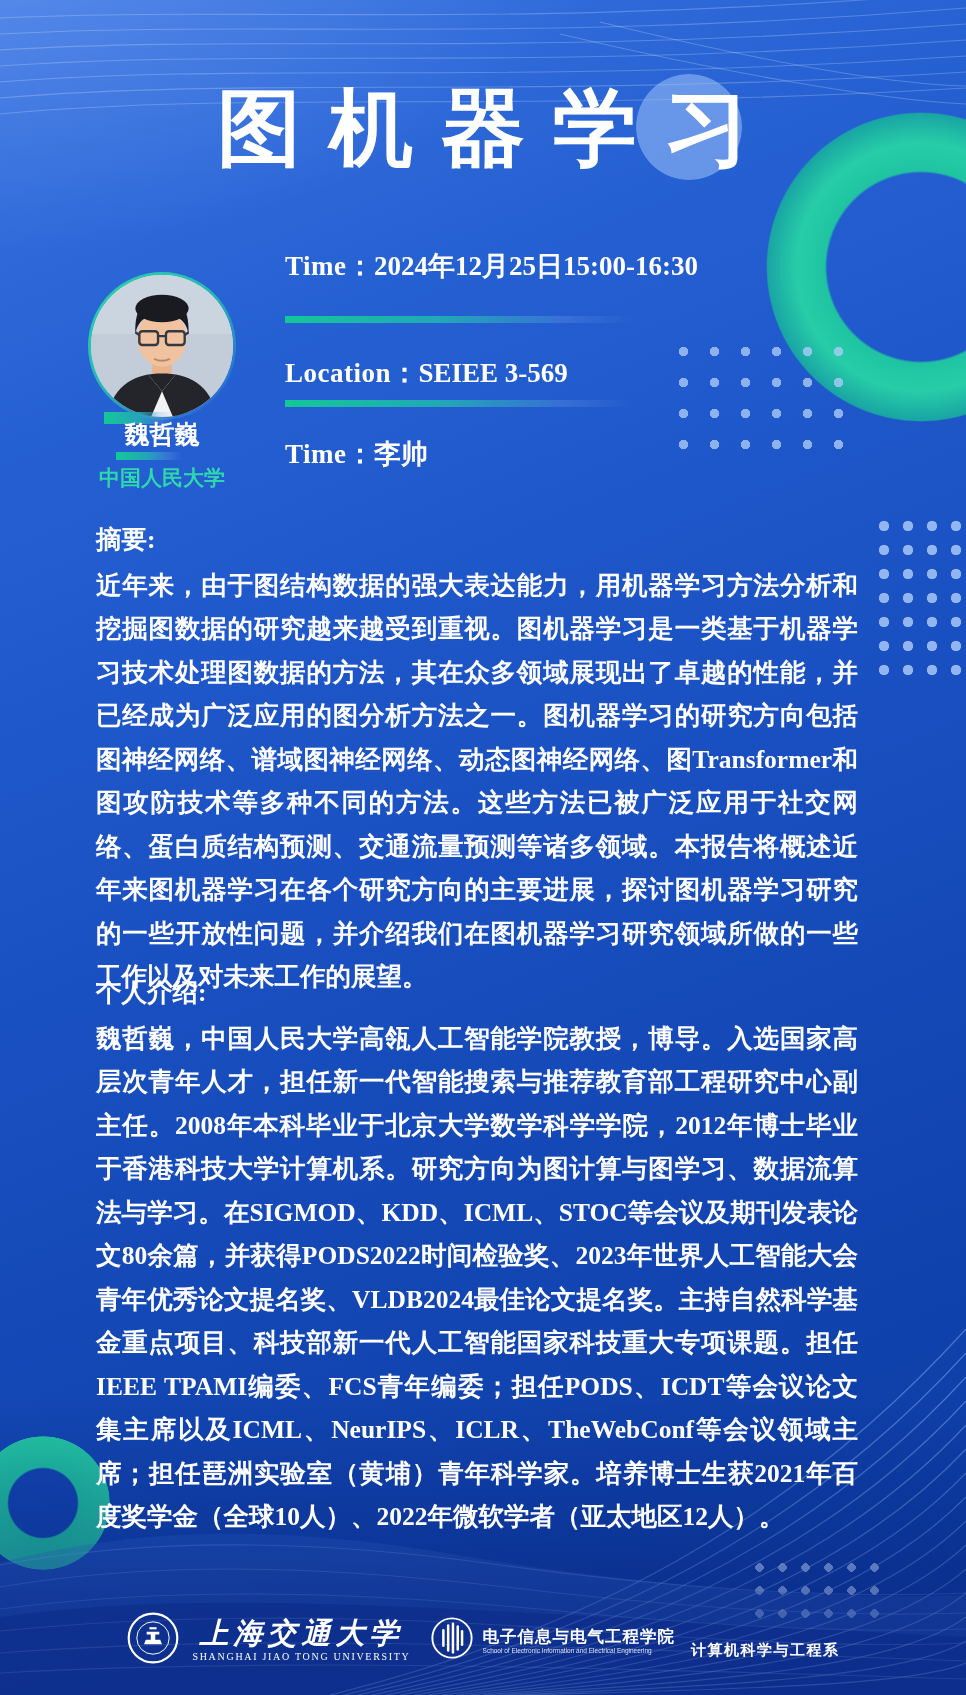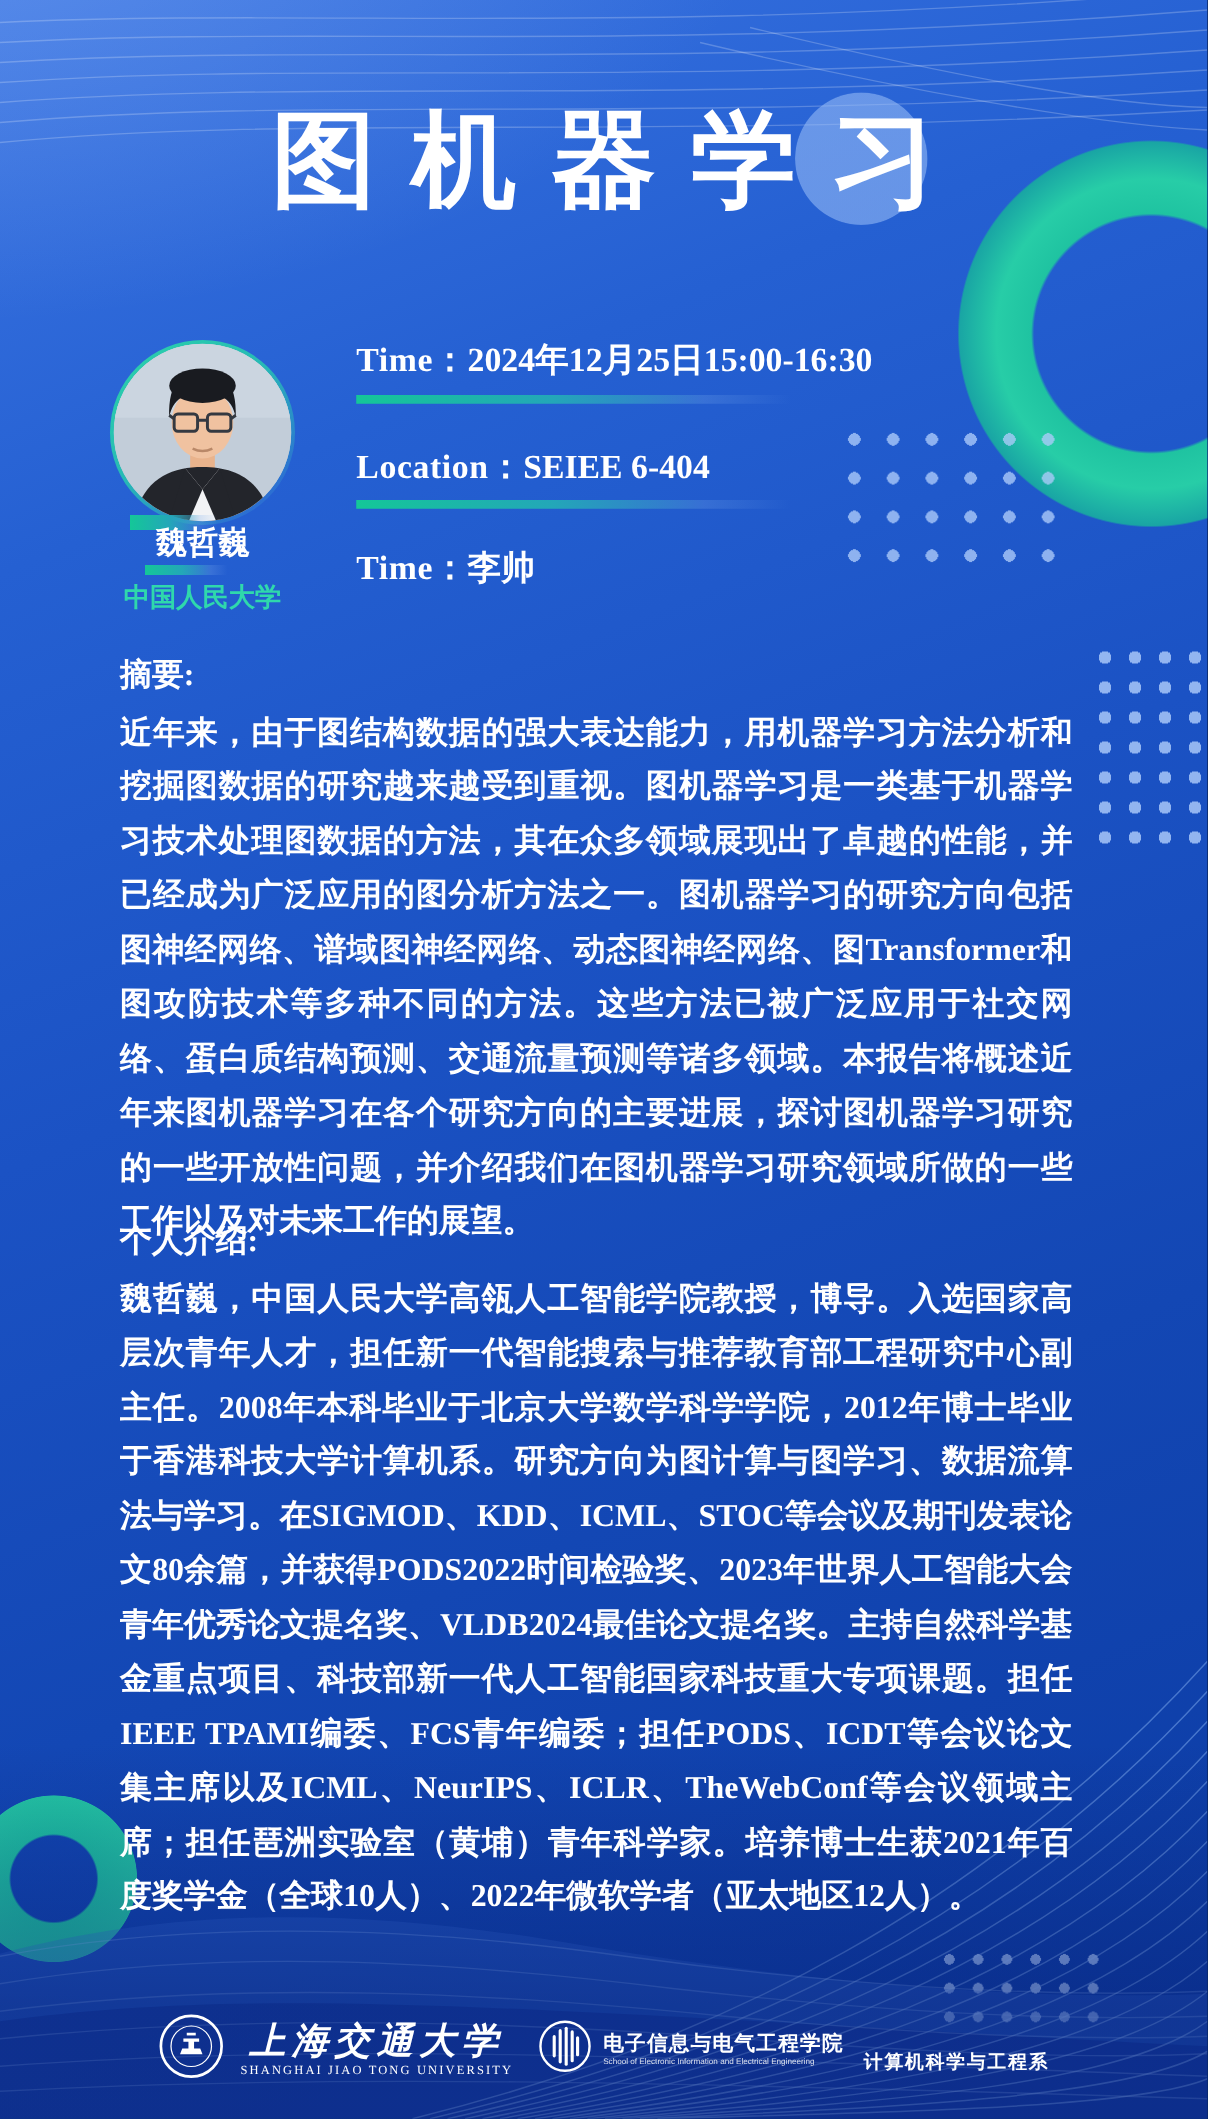--- a/index.html
+++ b/index.html
@@ -41,21 +41,21 @@
   .avatar-ring .ph{width:142px;height:142px;border-radius:50%;overflow:hidden;background:#c2cdd9;}
   .speaker-name{left:87px;top:420px;width:150px;text-align:center;font-size:25px;font-weight:700;line-height:30px;}
   .speaker-name .txt{position:relative;z-index:1;}
   .bar{background:linear-gradient(90deg,#14c798 0%,#23a7b8 45%,rgba(120,170,235,.25) 80%,rgba(120,170,235,0) 100%);}
   .bar-name-top{left:104px;top:412px;width:70px;height:12px;z-index:0;}
   .bar-name-bot{left:116px;top:452px;width:66px;height:8px;}
   .speaker-affil{left:62px;top:464px;width:200px;text-align:center;font-size:21px;font-weight:700;color:#2fd8ac;}
   
   .detail{left:285px;font-size:27px;font-weight:700;white-space:nowrap;}
   .detail .lbl{letter-spacing:.5px;}
-  .d1{top:270px;} .d2{top:355px;} .d3{top:436px;}
+  .d1{top:248px;} .d2{top:355px;} .d3{top:436px;}
   .bar-d1{left:285px;top:316px;width:348px;height:7px;}
   .bar-d2{left:285px;top:400px;width:348px;height:7px;}
   
   .section{left:96px;width:778px;}
   .sec-abstract{top:518px;} .sec-bio{top:971px;}
   .sec-h{font-size:25.5px;font-weight:700;line-height:43.5px;margin:0;}
   .sec-p{font-size:25.5px;font-weight:700;line-height:43.5px;margin:2px 16px 0 0;text-align:justify;}
   
   .footer{left:0;bottom:26px;width:966px;display:flex;justify-content:center;align-items:center;}
   .flogo{flex:0 0 auto;}
@@ -159,21 +159,21 @@
   </div>
   <div class="abs bar bar-name-bot"></div>
   <div class="abs speaker-affil">中国人民大学</div>
 
   <div class="abs detail d1">
     <span class="lbl">Time：</span><span>2024年12月25日15:00-16:30</span>
   </div>
   <div class="abs bar bar-d1"></div>
 
   <div class="abs detail d2">
-    <span class="lbl">Location：</span><span>SEIEE 6-404</span>
+    <span class="lbl">Location：</span><span>SEIEE 3-569</span>
   </div>
   <div class="abs bar bar-d2"></div>
 
   <div class="abs detail d3">
     <span class="lbl">Time：</span><span>李帅</span>
   </div>
 
   <div class="abs section sec-abstract">
     <h2 class="sec-h">摘要:</h2>
     <p class="sec-p">近年来，由于图结构数据的强大表达能力，用机器学习方法分析和挖掘图数据的研究越来越受到重视。图机器学习是一类基于机器学习技术处理图数据的方法，其在众多领域展现出了卓越的性能，并已经成为广泛应用的图分析方法之一。图机器学习的研究方向包括图神经网络、谱域图神经网络、动态图神经网络、图Transformer和图攻防技术等多种不同的方法。这些方法已被广泛应用于社交网络、蛋白质结构预测、交通流量预测等诸多领域。本报告将概述近年来图机器学习在各个研究方向的主要进展，探讨图机器学习研究的一些开放性问题，并介绍我们在图机器学习研究领域所做的一些工作以及对未来工作的展望。</p>

